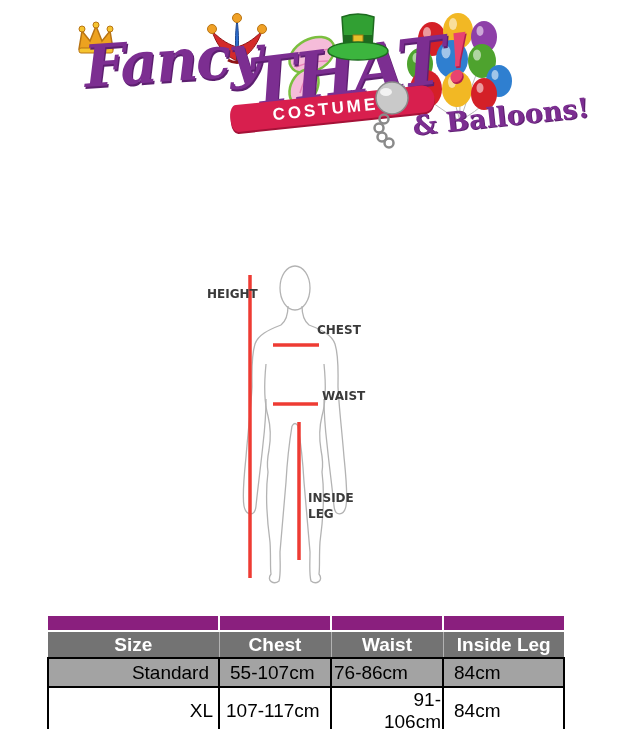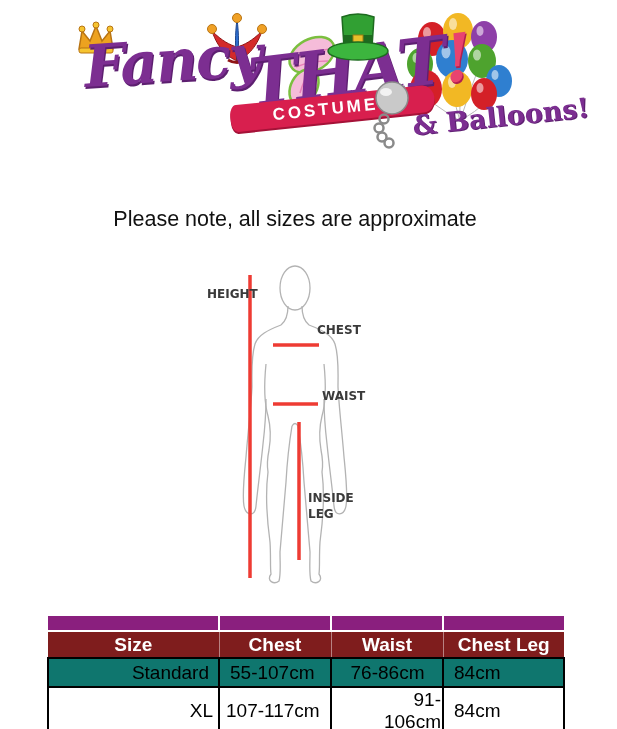--- a/index.html
+++ b/index.html
@@ -109,22 +109,20 @@
           <ellipse cx="18" cy="73" rx="4.5" ry="6.5"></ellipse>
         <ellipse cx="50" cy="73" rx="4" ry="6"></ellipse>
           <ellipse cx="78" cy="79" rx="3.5" ry="5"></ellipse>
       </g>
     </svg>
 
     <div class="logo-balloons-text">&amp; Balloons!</div>
   </div>
 
 
-  <div style="position:absolute;left:0;top:207px;width:590px;text-align:center;
-              color:#111111;font-size:21.5px;">Please note, all sizes are approximate</div>
 
   <svg style="position:absolute;left:195px;top:252px;" width="245" height="335" viewBox="0 0 245 335">
 
     <g fill="none" stroke="#b3b3b3" stroke-width="1.3">
       <ellipse cx="100" cy="36" rx="15" ry="22"></ellipse>
       <path d="M93 54 C93 62 91 69 86 73"></path>
       <path d="M107 54 C107 62 109 69 114 73"></path>
 
       <path d="M86 73 C73 78 63 83 60 92 C56 105 57 120 57 135 C56 155 53 180 51 205 C49 225 47 243 49 254 C51 264 60 265 61 254 C63 234 66 212 68 192 C70 175 71 162 71 147"></path>
 
@@ -162,30 +160,30 @@
         <col style="width:112px">
         <col style="width:121px">
       </colgroup>
     <tbody>
       <tr style="height:15px;">
         <td style="background:#8A1F7E;border-right:2px solid #fff;border-bottom:2px solid #fff;"></td>
         <td style="background:#8A1F7E;border-right:2px solid #fff;border-bottom:2px solid #fff;"></td>
         <td style="background:#8A1F7E;border-right:2px solid #fff;border-bottom:2px solid #fff;"></td>
         <td style="background:#8A1F7E;border-bottom:2px solid #fff;"></td>
       </tr>
-      <tr style="height:27px;background:#7f1d1d;color:#fff;font-weight:bold;font-size:19px;text-align:center;">
+      <tr style="height:27px;background:#737373;color:#fff;font-weight:bold;font-size:19px;text-align:center;">
         <th style="border-right:1px solid rgba(255,255,255,0.45);">Size</th>
         <th style="border-right:1px solid rgba(255,255,255,0.45);">Chest</th>
         <th style="border-right:1px solid rgba(255,255,255,0.45);">Waist</th>
-        <th>Chest Leg</th>
+        <th>Inside Leg</th>
       </tr>
-      <tr style="height:29px;background:#0f766e;font-size:19px;color:#000;">
+      <tr style="height:29px;background:#a3a3a3;font-size:19px;color:#000;">
         <td style="border:2px solid #000;text-align:right;padding-right:9px;">Standard</td>
         <td style="border:2px solid #000;text-align:left;padding-left:10px;">55-107cm</td>
-        <td style="border:2px solid #000;text-align:center;padding-left:2px;">76-86cm</td>
+        <td style="border:2px solid #000;text-align:left;padding-left:2px;">76-86cm</td>
         <td style="border:2px solid #000;text-align:left;padding-left:10px;">84cm</td>
       </tr>
       <tr style="height:29px;background:#fff;font-size:19px;color:#000;">
         <td style="border:2px solid #000;text-align:right;padding-right:5px;">XL</td>
         <td style="border:2px solid #000;text-align:left;padding-left:6px;">107-117cm</td>
         <td style="border:2px solid #000;text-align:right;padding-left:27px;margin-left:32px;">91-106cm</td>
         <td style="border:2px solid #000;text-align:left;padding-left:10px;">84cm</td>
       </tr>
     </tbody>
   </table>

